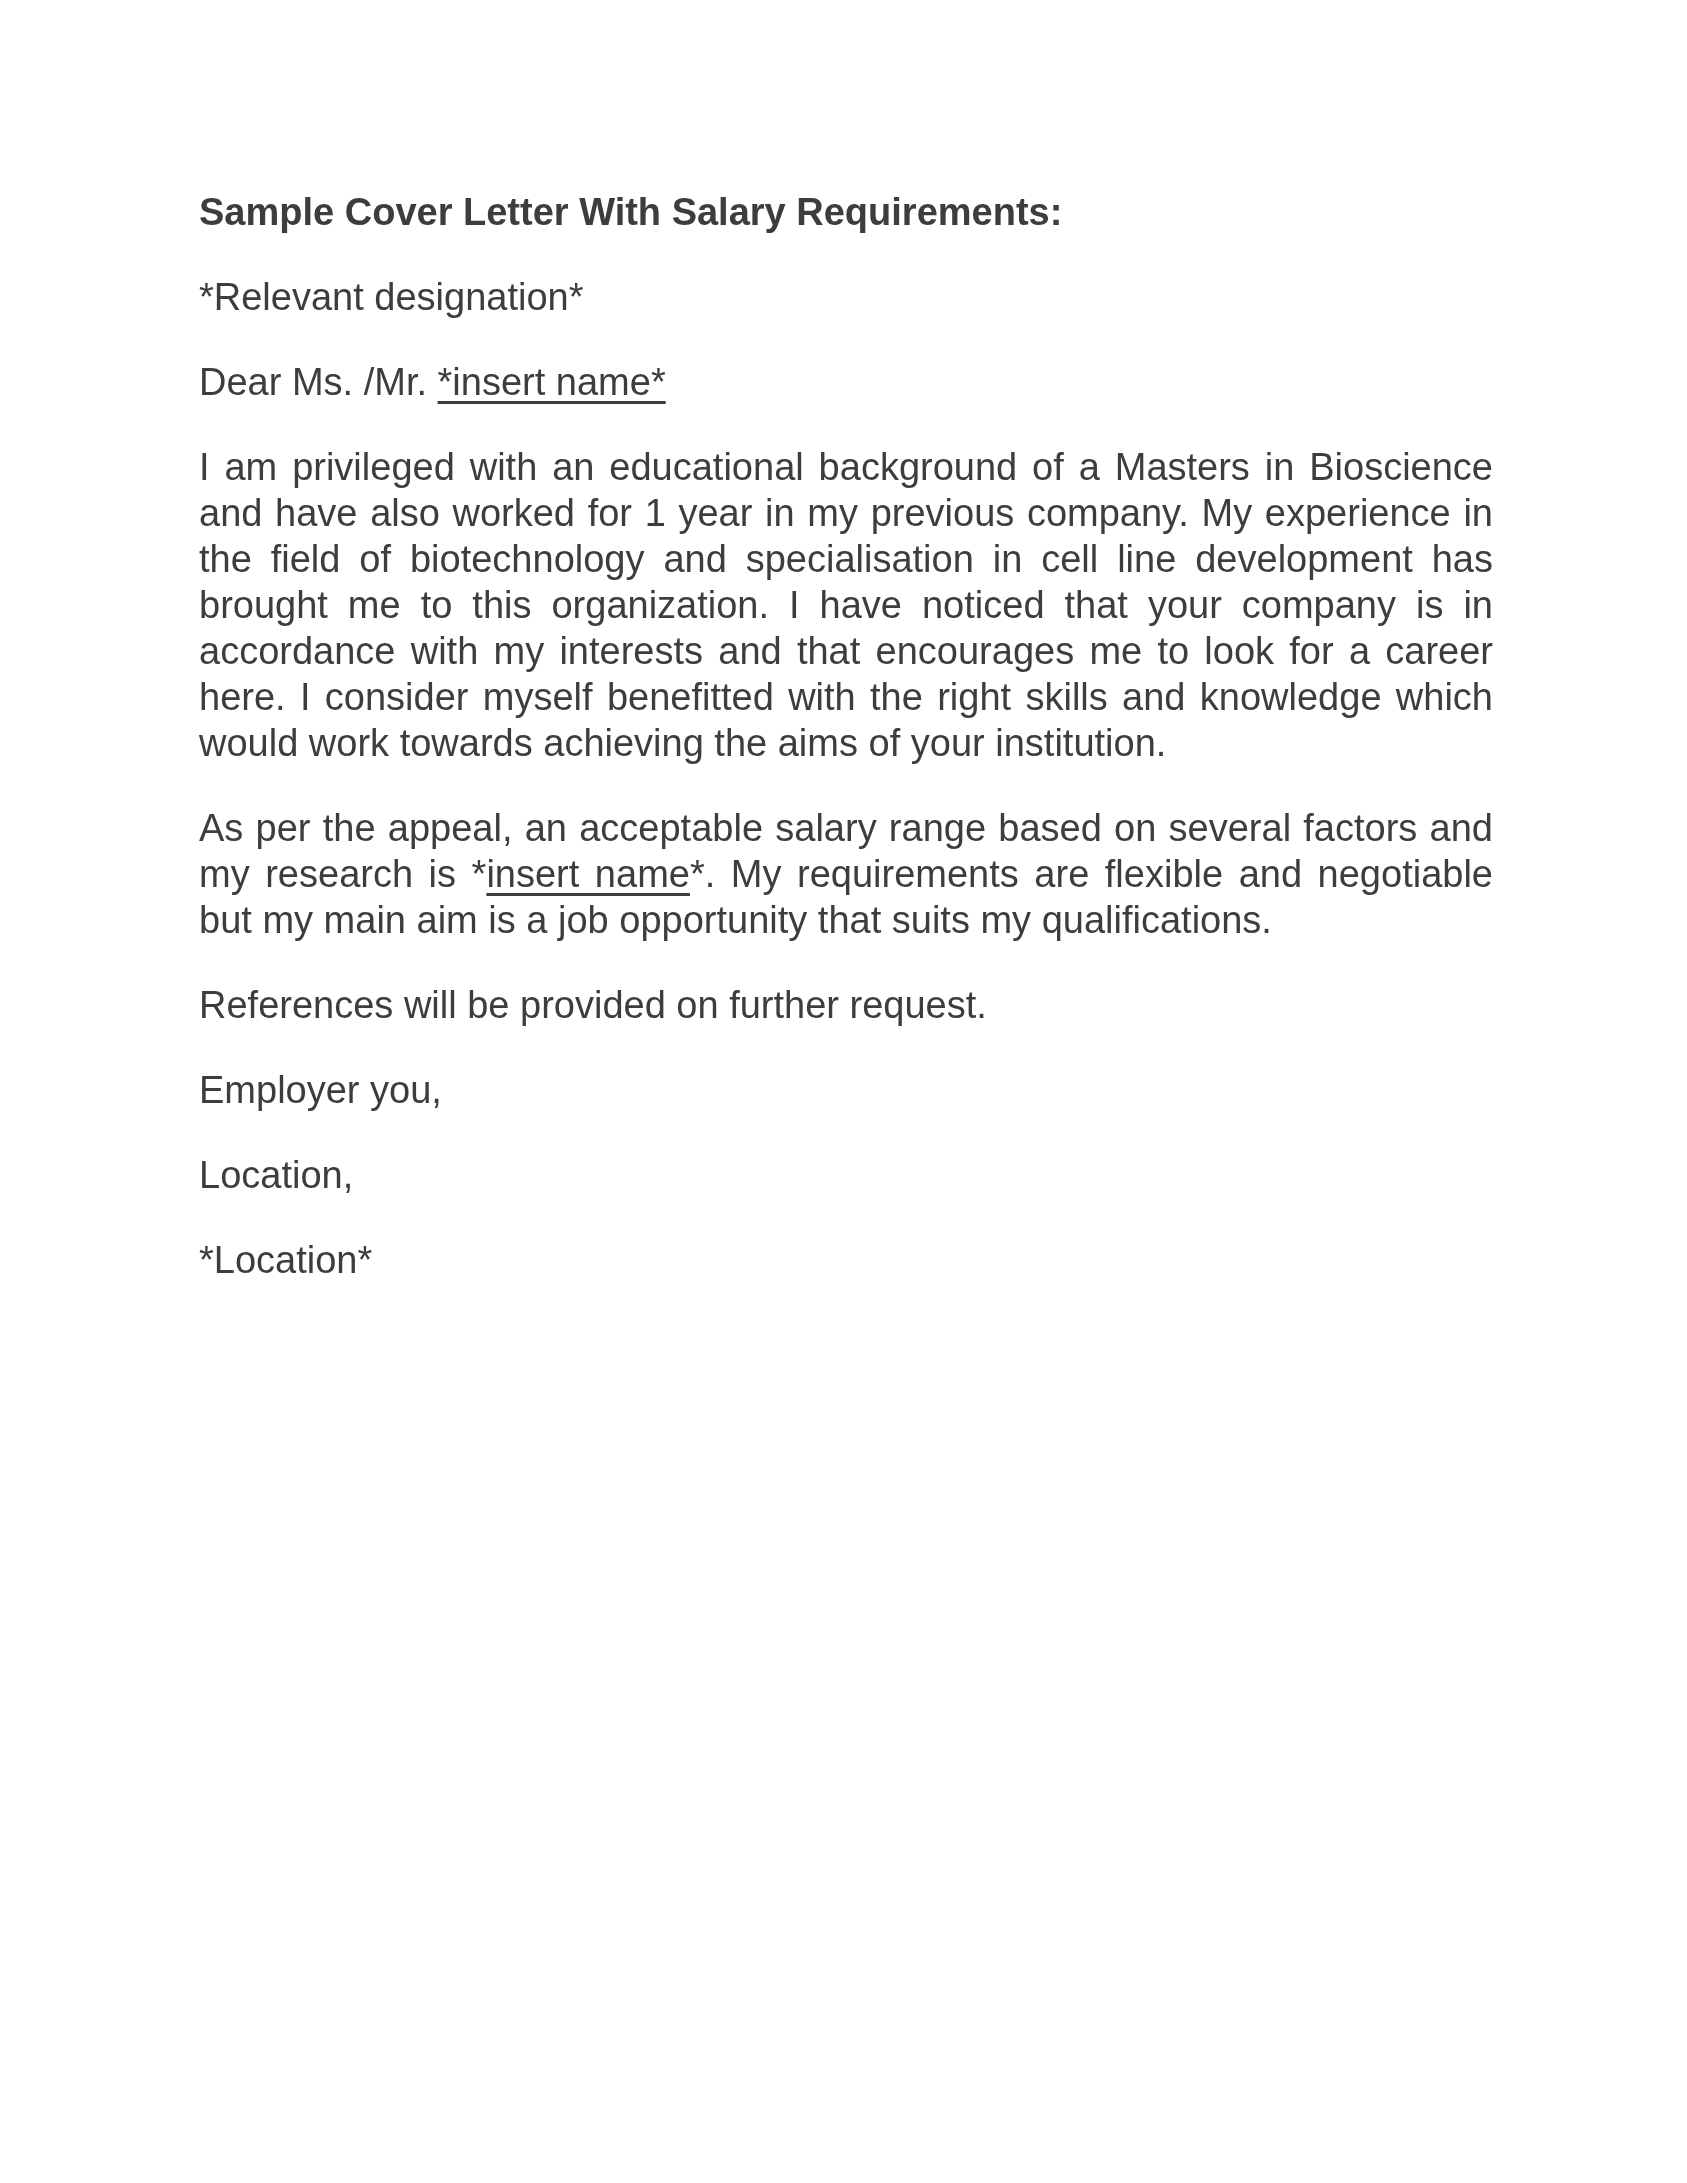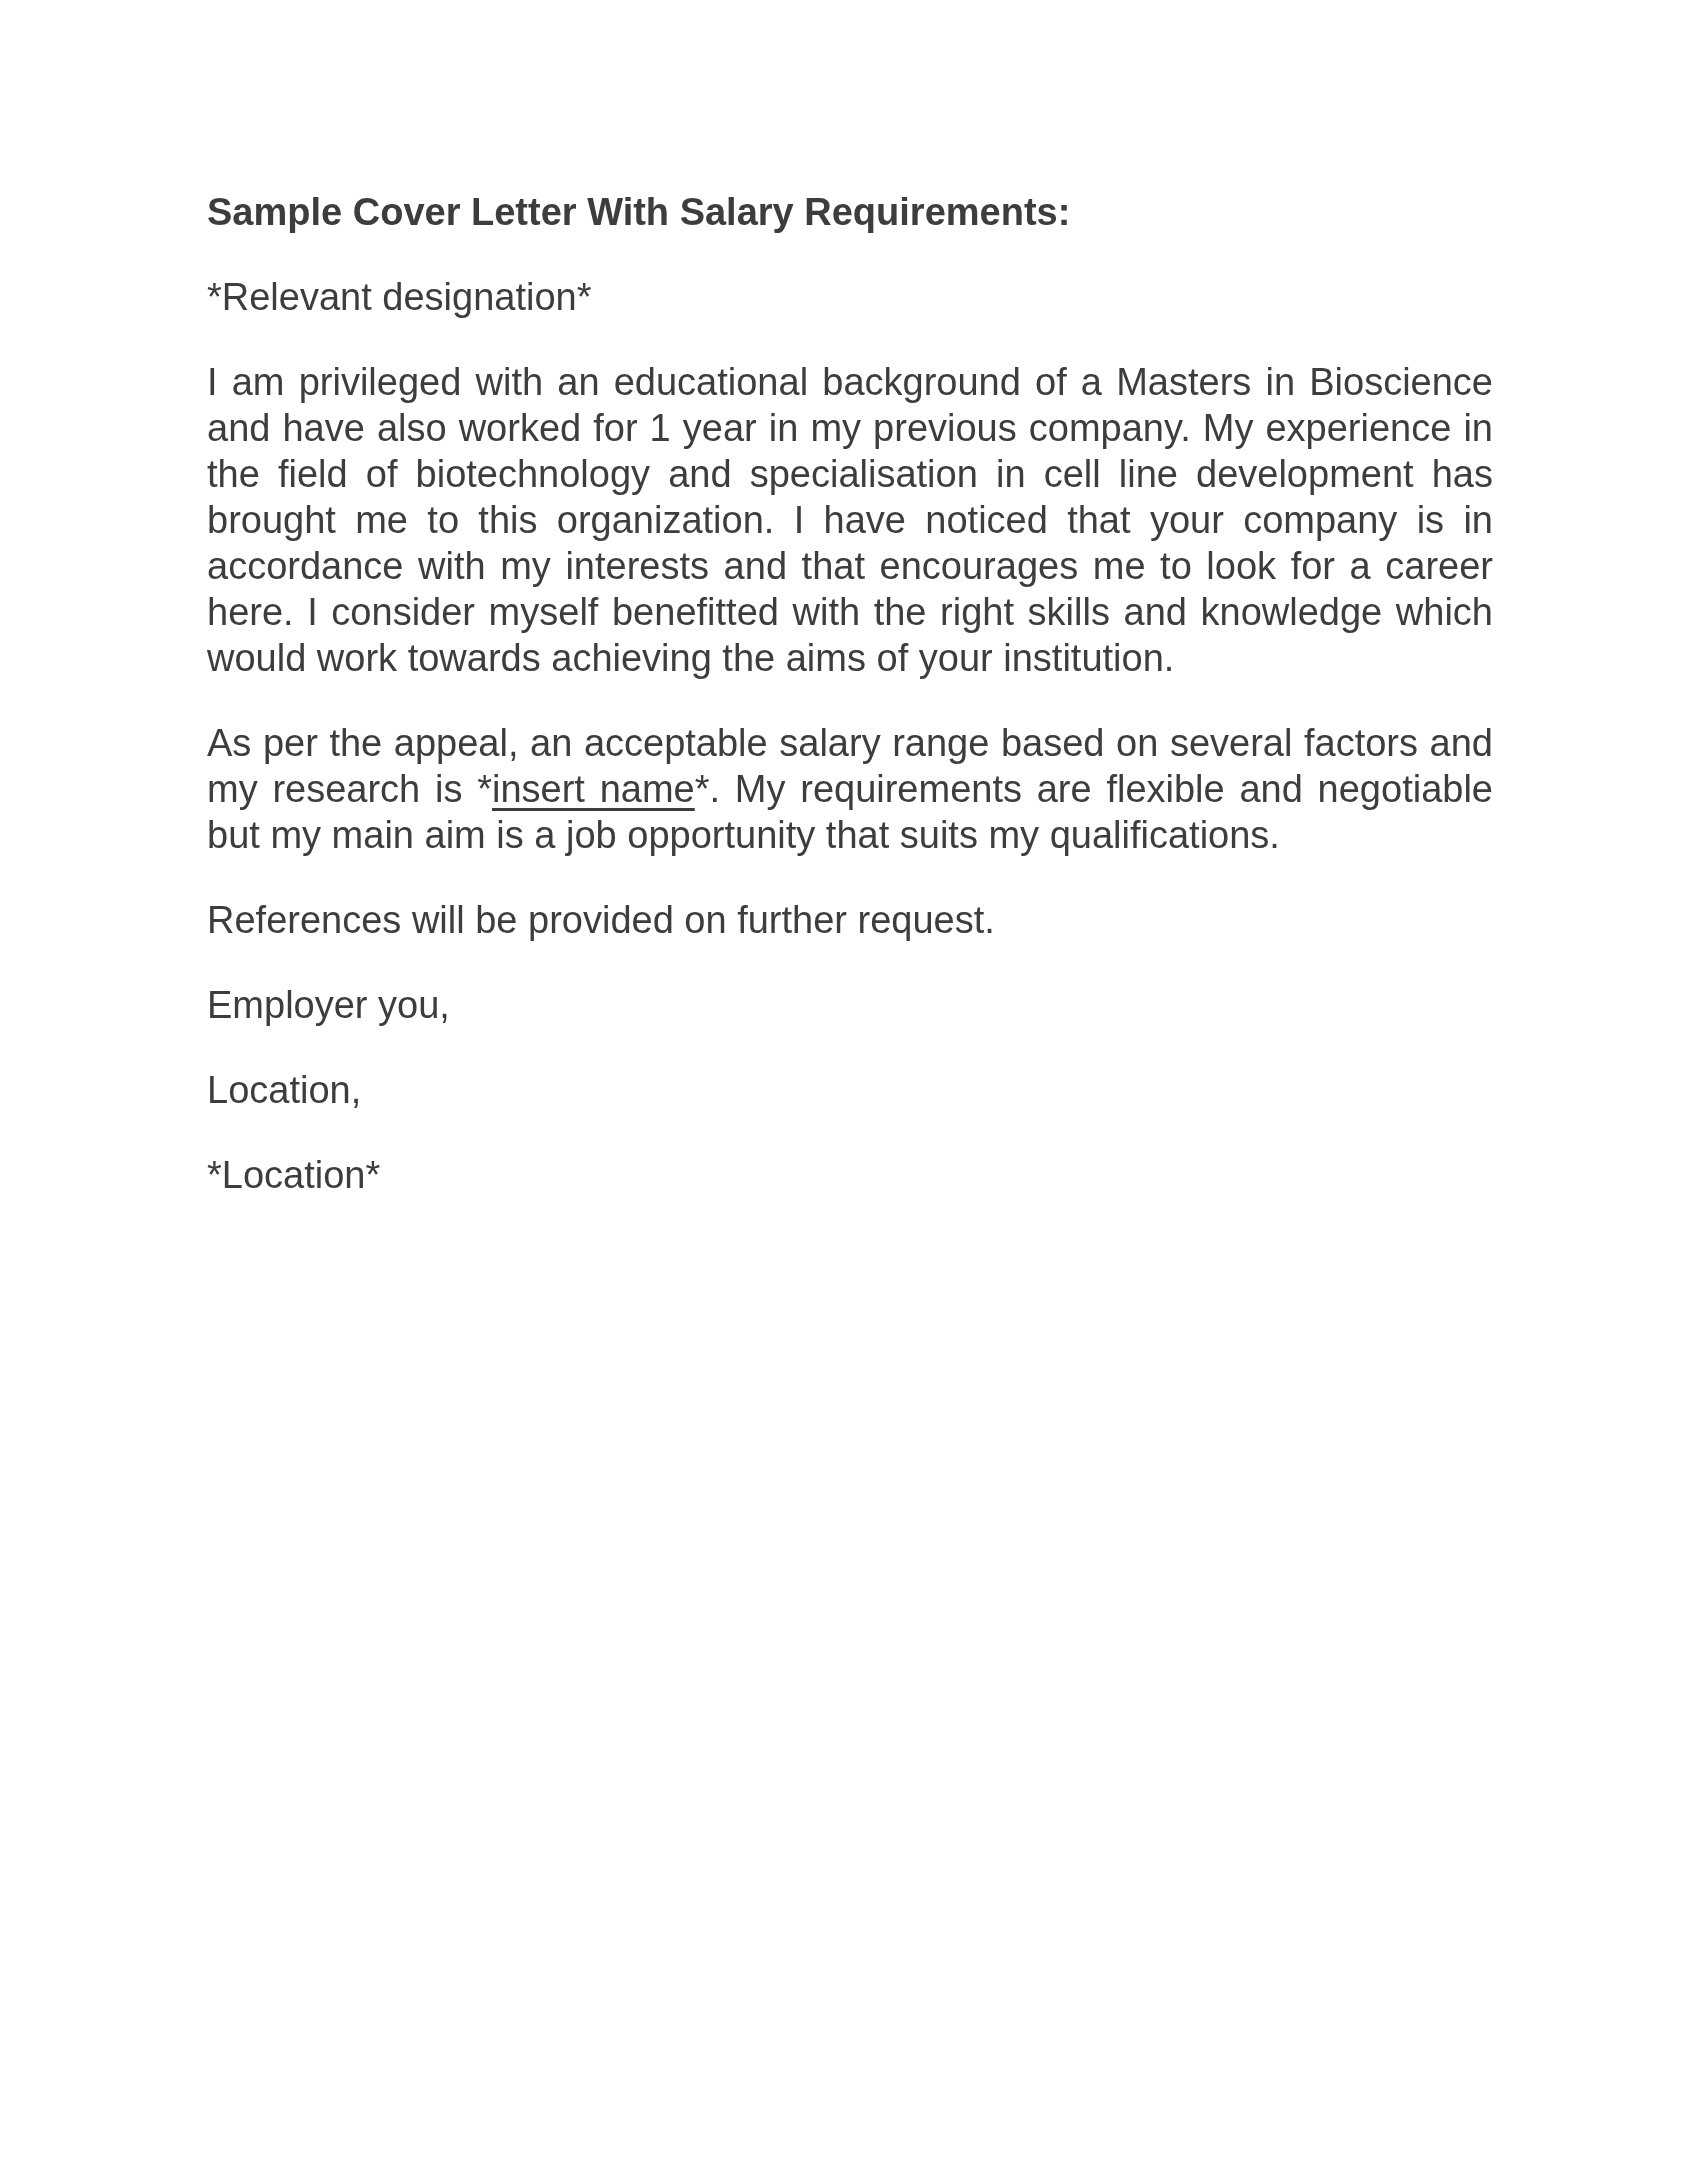--- a/index.html
+++ b/index.html
@@ -18,21 +18,21 @@
   .content {
     position: absolute;
     left: 199px;
     top: 189px;
     width: 1294px;
     color: #3d3d3d;
     font-size: 38px;
     line-height: 46px;
   }
   .content p {
-    margin: 0 0 39px 8px;
+    margin: 0 0 39px 0;
   }
   .heading {
     font-weight: bold;
   }
   .justify {
     text-align: justify;
   }
   .u {
     text-decoration: underline;
     text-decoration-thickness: 2.6px;
@@ -43,20 +43,21 @@
 <body>
 
 <div class="page">
   <div class="content">
 
     <p class="heading">Sample Cover Letter With Salary Requirements:</p>
 
     <p>*Relevant designation*</p>
 
 
+    <p><span>Dear Ms. /Mr. </span><span class="u">*insert name*</span></p>
 
     <p class="justify">I am privileged with an educational background of a Masters in Bioscience and have also worked for 1 year in my previous company. My experience in the field of biotechnology and specialisation in cell line development has brought me to this organization. I have noticed that your company is in accordance with my interests and that encourages me to look for a career here. I consider myself benefitted with the right skills and knowledge which would work towards achieving the aims of your institution.</p>
 
     <p class="justify"><span>As per the appeal, an acceptable salary range based on several factors and my research is *</span><span class="u">insert name</span><span>*. My requirements are flexible and negotiable but my main aim is a job opportunity that suits my qualifications.</span></p>
 
     <p>References will be provided on further request.</p>
 
     <p>Employer you,</p>
 
     <p>Location,</p>

